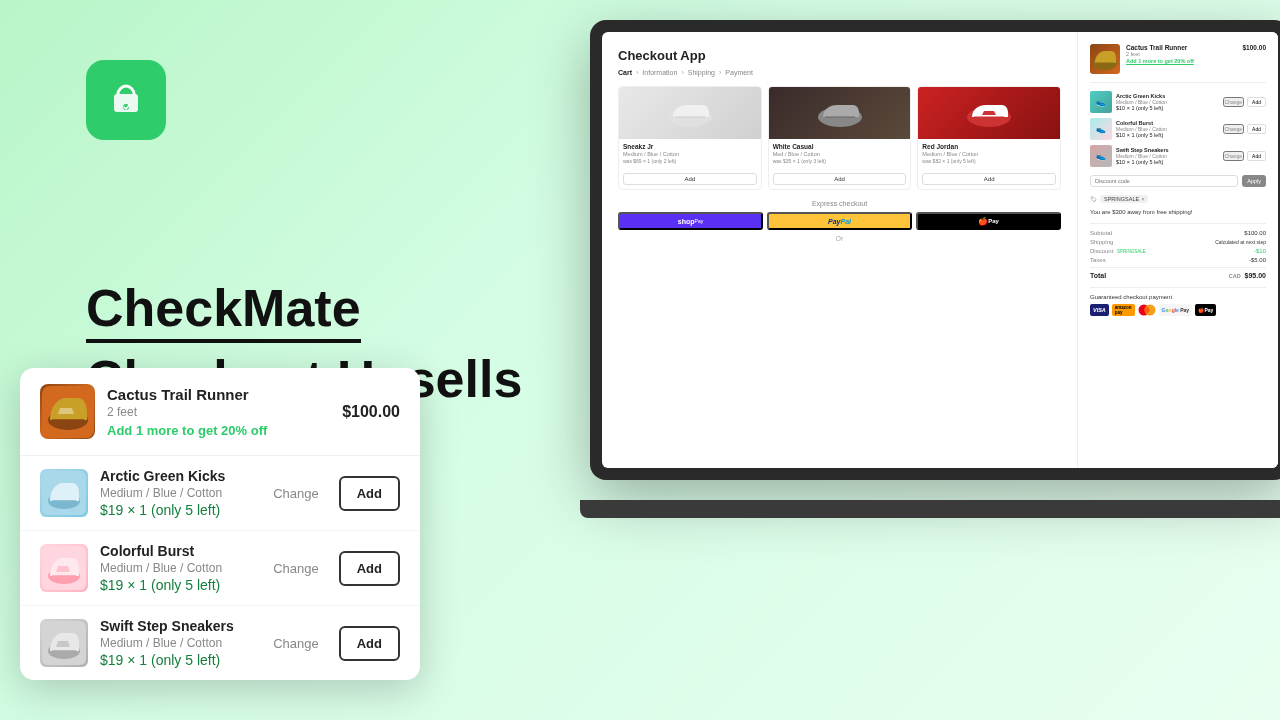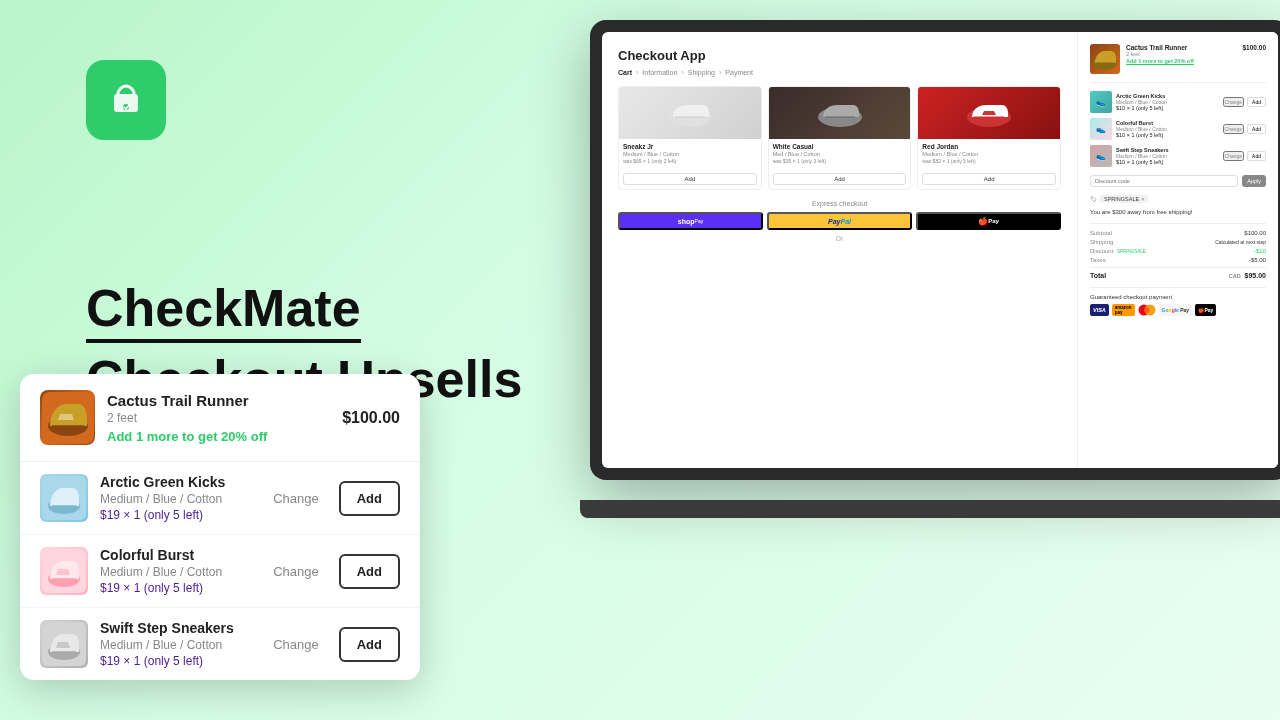--- a/index.html
+++ b/index.html
@@ -658,22 +658,22 @@
       margin-bottom: 2px;
     }
 
     .modal-item-variant {
       font-size: 12px;
       color: #888;
       margin-bottom: 2px;
     }
 
     .modal-item-price {
-      font-size: 12px;
-      color: #4c1d95;
+      font-size: 14px;
+      color: #15803d;
     }
 
     .modal-change-btn {
       font-size: 13px;
       color: #888;
       background: none;
       border: none;
       cursor: pointer;
       margin-right: 8px;
     }

